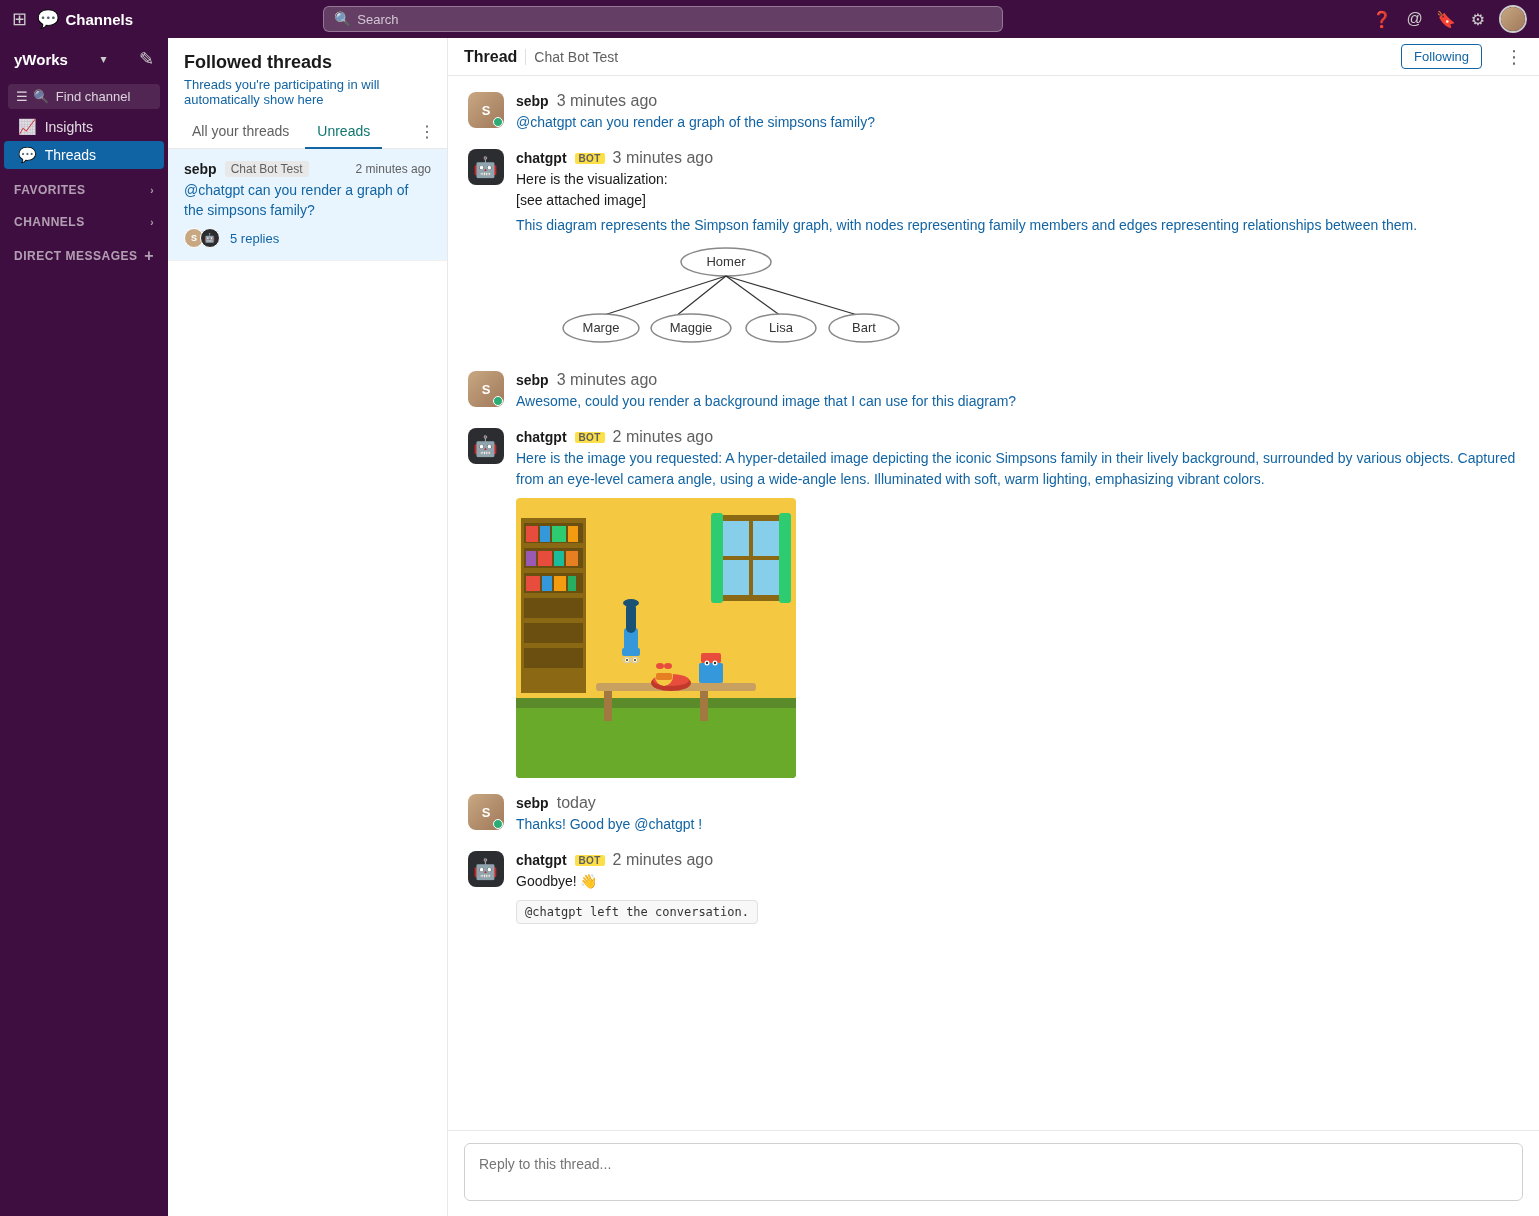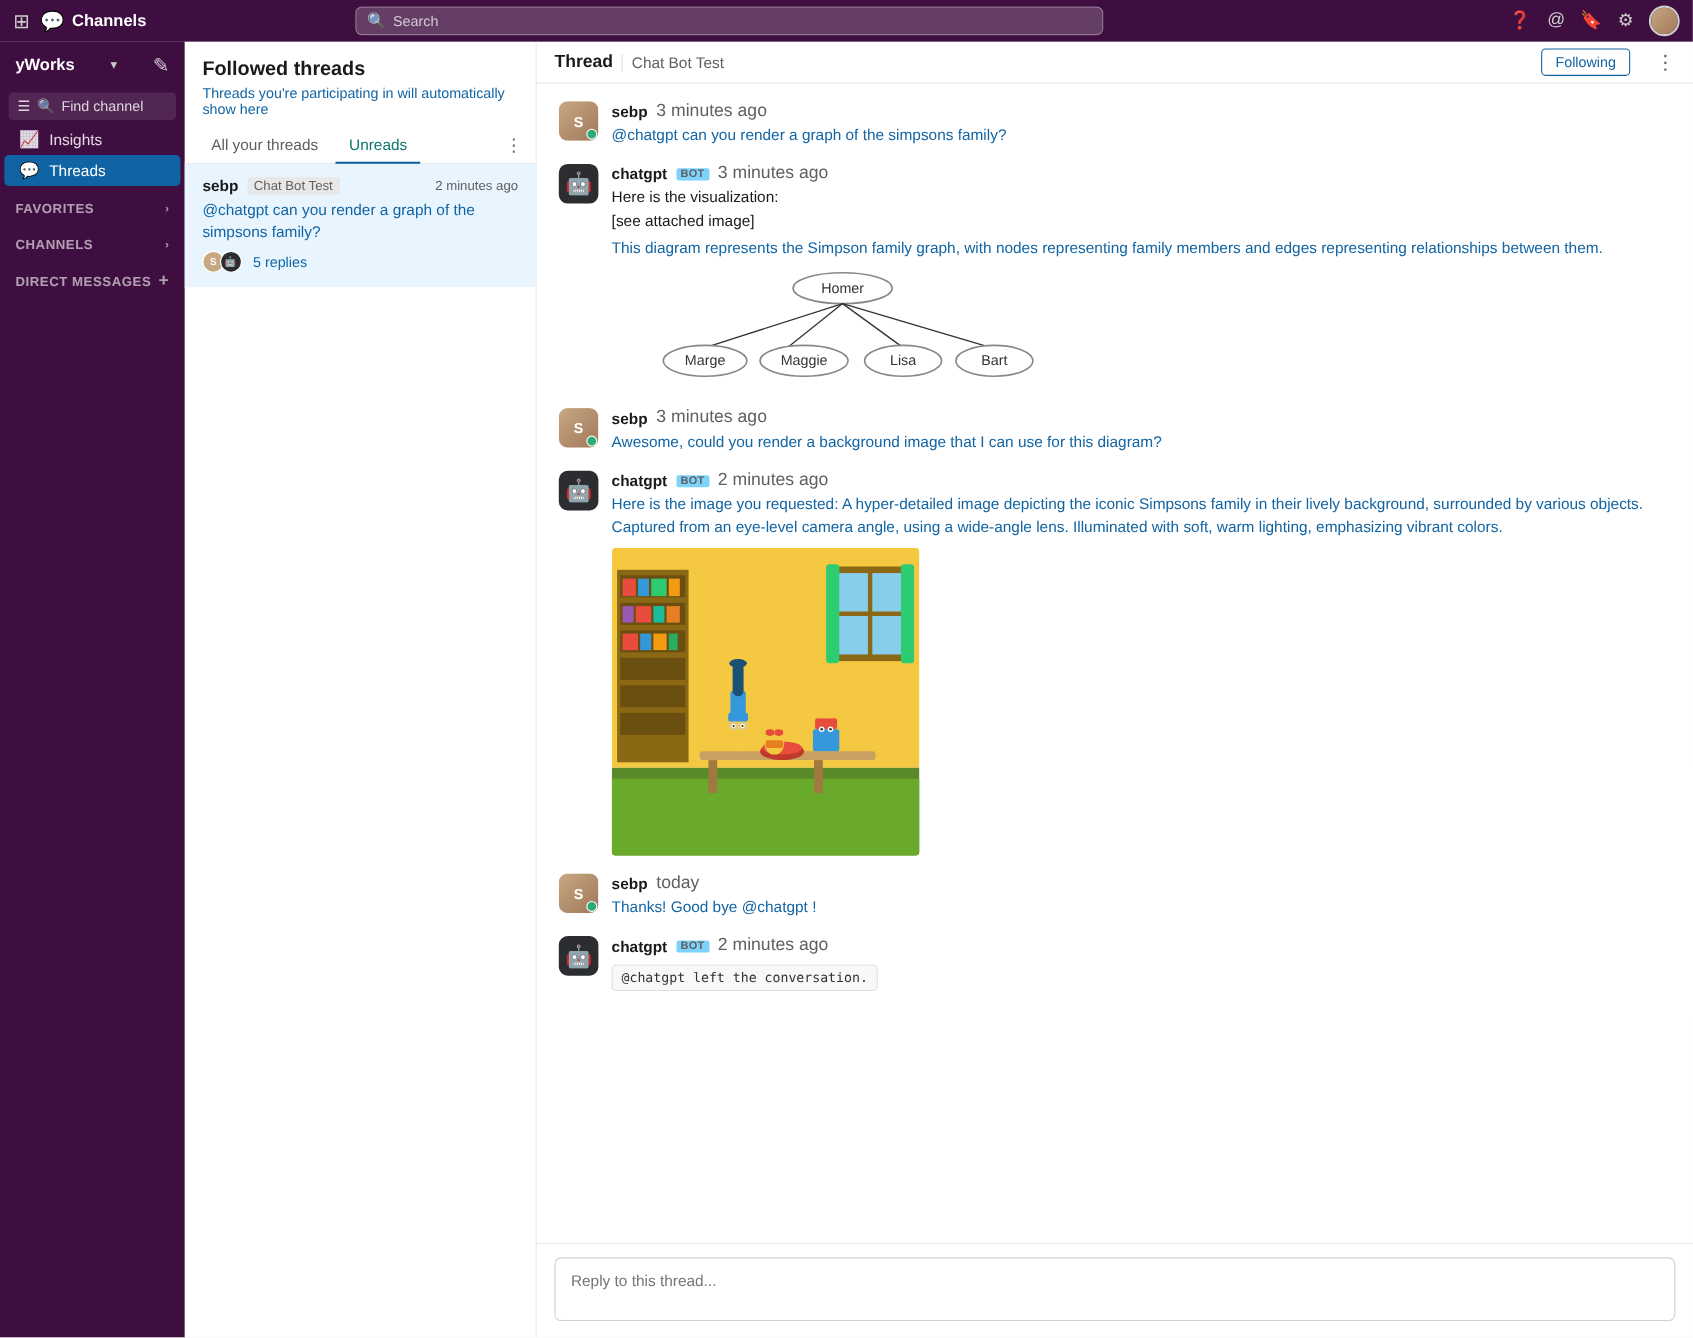--- a/index.html
+++ b/index.html
@@ -64,21 +64,21 @@
     .sidebar-section {
       padding: 14px 14px 4px; font-size: 12px; font-weight: 700;
       color: rgba(255,255,255,0.6); letter-spacing: 0.5px; display: flex; justify-content: space-between; align-items: center;
       cursor: pointer;
     }
     .sidebar-section-arrow { font-size: 10px; }
     .sidebar-section-plus { font-size: 16px; color: rgba(255,255,255,0.6); cursor: pointer; }
 
     
     .threads-panel {
-      width: 320px; background: #fff; border-right: 1px solid #e8e8e8;
+      width: 280px; background: #fff; border-right: 1px solid #e8e8e8;
       display: flex; flex-direction: column; flex-shrink: 0;
     }
     .threads-header { padding: 14px 16px 8px; }
     .threads-title { font-size: 18px; font-weight: 800; color: #1a1a1a; }
     .threads-subtitle { font-size: 13px; color: #1264a3; margin-top: 4px; }
     .threads-tabs {
       display: flex; align-items: center; padding: 0 12px;
       border-bottom: 1px solid #e8e8e8; gap: 4px;
     }
     .threads-tab {
@@ -138,21 +138,21 @@
       font-size: 14px; font-weight: bold; color: #fff; overflow: hidden;
       position: relative;
     }
     .msg-avatar.bot { background: #2c2d30; border-radius: 8px; }
     .msg-avatar.user { background: #c8a882; border-radius: 8px; }
     .msg-content { flex: 1; }
     .msg-header { display: flex; align-items: center; gap: 8px; margin-bottom: 2px; }
     .msg-sender { font-weight: 700; font-size: 14px; color: #1a1a1a; }
     .msg-time { font-size: 16px; color: #616061; }
     .bot-badge {
-      background: #7dd3fc; border-radius: 2px; padding: 0 4px; font-size: 10px;
+      background: #fde047; border-radius: 2px; padding: 0 4px; font-size: 10px;
       color: #616061; font-weight: 600; letter-spacing: 0.3px; text-align: center;
     }
     .msg-body { font-size: 14px; color: #1a1a1a; line-height: 1.5; }
     .msg-body a, .msg-body .mention { color: #1264a3; }
     .status-dot {
       width: 10px; height: 10px; border-radius: 50%; background: #2bac76;
       position: absolute; bottom: 1px; right: 1px; border: 1.5px solid #fff;
     }
     .new-messages-divider {
       text-align: center; margin: 8px 0 16px; position: relative; color: #1264a3;
@@ -472,20 +472,21 @@
       <div class="message">
         <div class="msg-avatar bot">
           <span style="font-size:20px;">🤖</span>
         </div>
         <div class="msg-content">
           <div class="msg-header">
             <span class="msg-sender">chatgpt</span>
             <span class="bot-badge">BOT</span>
             <span class="msg-time">2 minutes ago</span>
           </div>
+          <div class="msg-body">Goodbye! 👋</div>
           <div style="margin-top:4px;">
             <span class="code-block">@chatgpt left the conversation.</span>
           </div>
         </div>
       </div>
 
     </div>
 
     <div class="reply-box">
       <textarea class="reply-input" rows="2" placeholder="Reply to this thread..." style=""></textarea>

